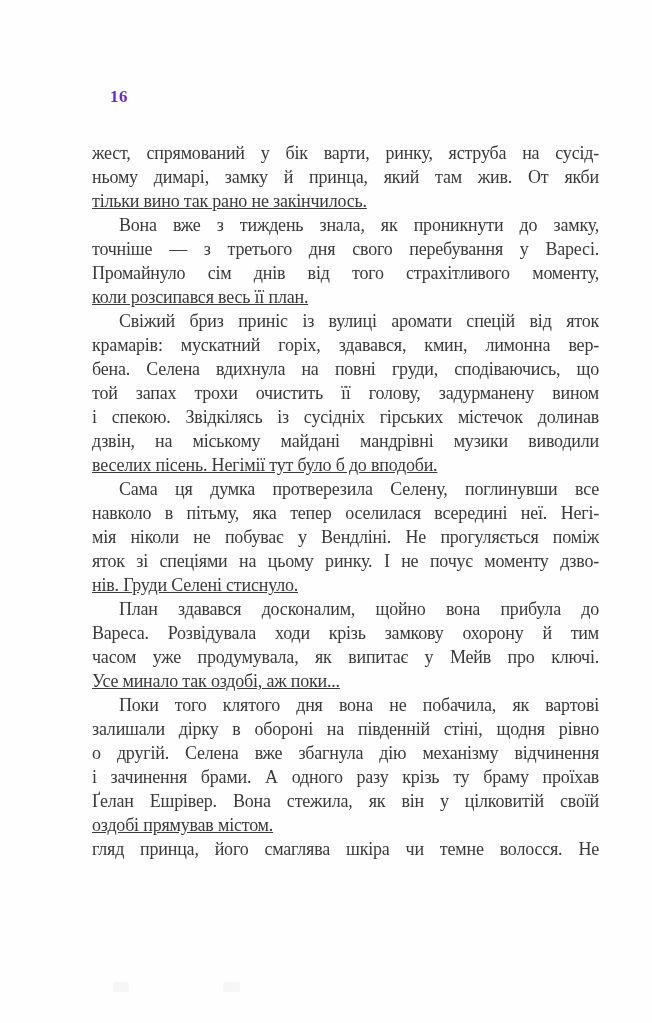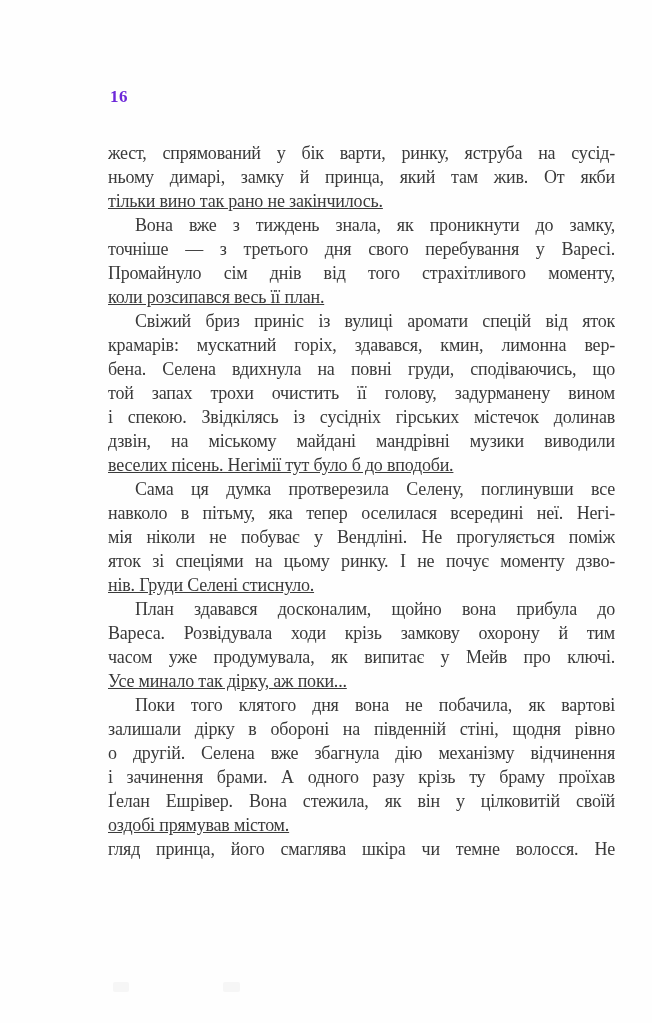--- a/index.html
+++ b/index.html
@@ -20,21 +20,21 @@
     left: 110px;
     top: 88px;
     font-size: 17px;
     line-height: 17px;
     font-weight: bold;
     color: #6d28d9;
     letter-spacing: 0.5px;
   }
   .text-block {
     position: absolute;
-    left: 108px;
+    left: 92px;
     top: 141px;
     width: 507px;
     font-size: 18px;
     line-height: 24px;
     color: #3a3a3a;
     letter-spacing: -0.2px;
   }
   .paragraph {
     margin: 0;
     padding: 0;
@@ -94,21 +94,21 @@
         <div class="line line-indent">Сама ця думка протверезила Селену, поглинувши все</div>
         <div class="line">навколо в пітьму, яка тепер оселилася всередині неї. Негі-</div>
         <div class="line">мія ніколи не побуває у Вендліні. Не прогуляється поміж</div>
         <div class="line">яток зі спеціями на цьому ринку. І не почує моменту дзво-</div>
         <div class="line line-last">нів. Груди Селені стиснуло.</div>
       </div>
       <div class="paragraph">
         <div class="line line-indent">План здавався досконалим, щойно вона прибула до</div>
         <div class="line">Вареса. Розвідувала ходи крізь замкову охорону й тим</div>
         <div class="line">часом уже продумувала, як випитає у Мейв про ключі.</div>
-        <div class="line line-last">Усе минало так дірку, аж поки...</div>
+        <div class="line line-last">Усе минало так оздобі, аж поки...</div>
       </div>
       <div class="paragraph">
         <div class="line line-indent">Поки того клятого дня вона не побачила, як вартові</div>
         <div class="line">залишали дірку в обороні на південній стіні, щодня рівно</div>
         <div class="line">о другій. Селена вже збагнула дію механізму відчинення</div>
         <div class="line">і зачинення брами. А одного разу крізь ту браму проїхав</div>
         <div class="line">Ґелан Ешрівер. Вона стежила, як він у цілковитій своїй</div>
         <div class="line line-last">оздобі прямував містом.</div>
       </div>
       <div class="paragraph">

